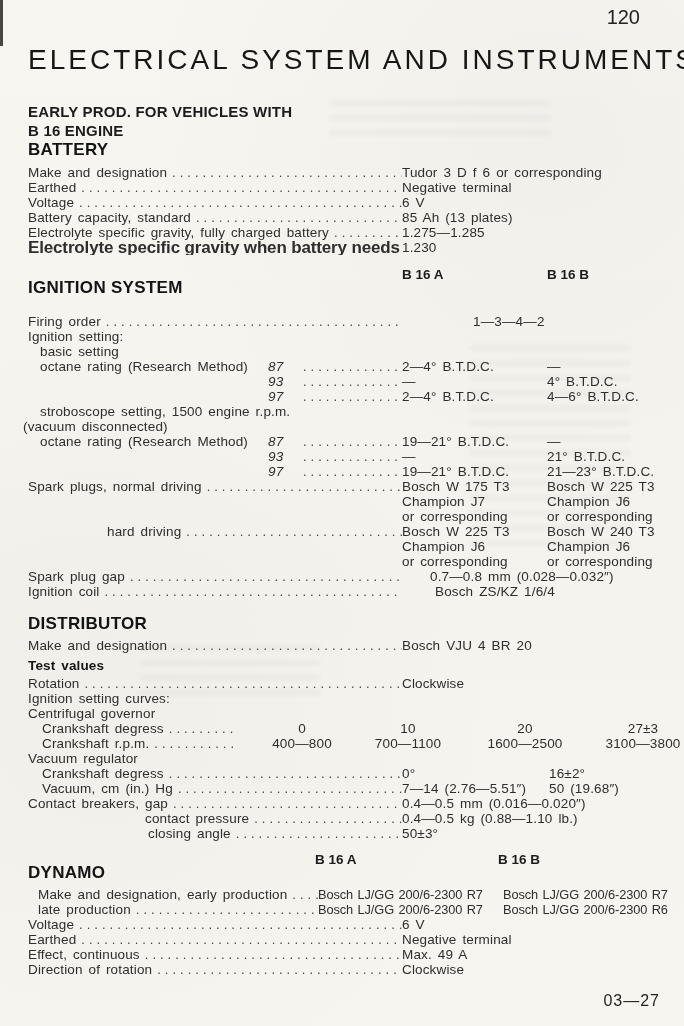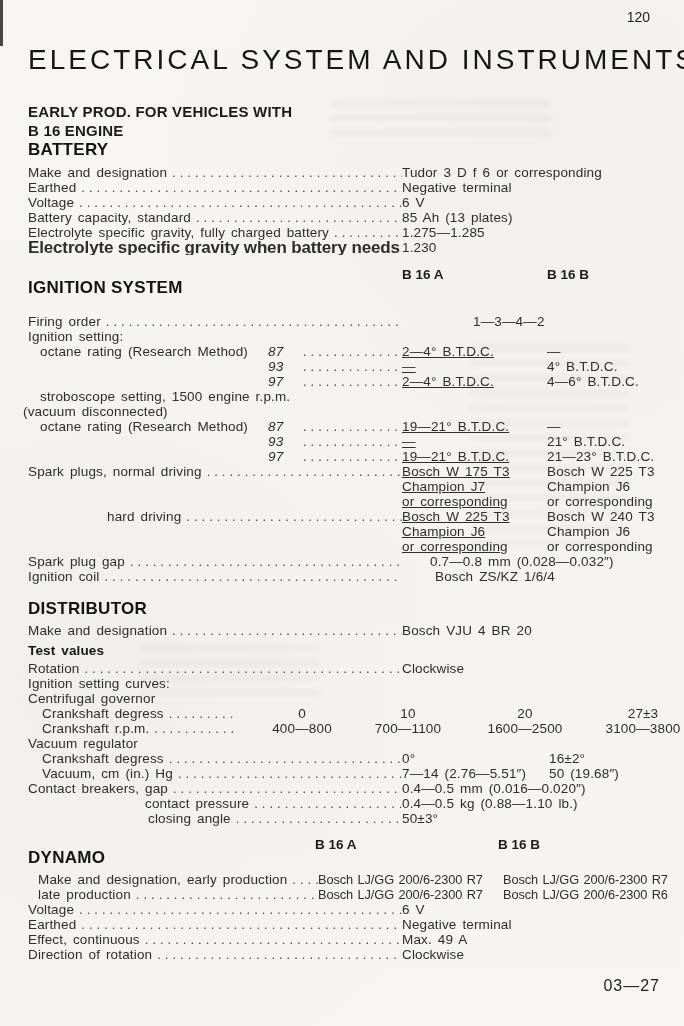--- a/index.html
+++ b/index.html
@@ -21,21 +21,21 @@
     box-sizing:border-box;
     padding:8px 22px 0 28px;
   }
   .edge-mark{position:absolute;left:0;top:0;width:3px;height:46px;background:#1b1b1b;opacity:.8;}
   .bleed{position:absolute;opacity:.045;filter:blur(2px);pointer-events:none;
     background:repeating-linear-gradient(180deg,#555 0 6px,transparent 6px 15px);}
   .bleed.b1{left:330px;top:100px;width:220px;height:45px;}
   .bleed.b2{left:470px;top:345px;width:160px;height:210px;}
   .bleed.b3{left:140px;top:645px;width:180px;height:60px;}
 
-  .pagenum{font-size:14px;text-align:right;margin-right:12px;height:18px;line-height:18px;color:#232323;}
+  .pagenum{font-size:20px;text-align:right;margin-right:22px;height:18px;line-height:18px;color:#232323;}
   .title{
     margin:18px 0 0 0;font-size:28px;line-height:32px;font-weight:500;
     text-align:center;letter-spacing:3px;white-space:nowrap;color:#161616;
   }
   .subtitle{margin-top:26px;font-weight:bold;font-size:15px;line-height:19px;color:#1c1c1c;letter-spacing:.2px;}
 
   h2.sec{margin:0;font-size:17px;line-height:20px;font-weight:bold;color:#141414;letter-spacing:.3px;}
   .headrow{position:relative;height:22px;}
   .headrow h2.sec{display:inline-block;line-height:22px;}
   .ch{position:absolute;bottom:17px;font-weight:bold;font-size:13.5px;color:#1c1c1c;}
@@ -44,21 +44,21 @@
   .rows{font-size:13.5px;line-height:15px;letter-spacing:.15px;word-spacing:2px;color:#2e2e2e;}
   .row{display:flex;height:15px;white-space:nowrap;}
   .grow{position:relative;height:15px;}
   .lead{flex:0 0 374px;display:flex;overflow:hidden;}
   .lbl{white-space:nowrap;text-align:right;}
   .tight{letter-spacing:-0.15px;word-spacing:0;font-size:17px;font-weight:bold;}
   .dots{flex:1 1 auto;overflow:hidden;white-space:nowrap;color:#454545;}
   .dots::after{content:"......................................................................................";letter-spacing:4px;padding-left:5px;font-size:13px;}
   .lblw{flex:0 0 228px;padding-left:12px;white-space:nowrap;}
   .num{flex:0 0 30px;font-style:italic;}
-  .v1{flex:0 0 145px;white-space:nowrap;text-decoration:underline;}
+  .v1{flex:0 0 145px;white-space:nowrap;}
   .v1w{flex:0 0 147px;white-space:nowrap;}
   .v2{flex:1;white-space:nowrap;}
   .valc{white-space:nowrap;}
   .off71{margin-left:71px}.off28{margin-left:28px}.off33{margin-left:33px}
   .i12{padding-left:12px}.i14{padding-left:14px}.i79{padding-left:79px}.i117{padding-left:117px}.i120{padding-left:120px}
   .in5{margin-left:-5px}
   .brow{font-weight:bold;color:#161616;}
   
   .glead{position:absolute;left:0;top:0;width:209px;display:flex;overflow:hidden;}
   .gc{position:absolute;top:0;width:110px;text-align:center;}
@@ -156,20 +156,23 @@
         <span class="lead">
             <span class="lbl">Firing order</span>
             <span class="dots"></span>
           </span>
         <span class="valc off71">1—3—4—2</span>
       </div>
       <div class="row">
         <span class="lbl">Ignition setting:</span>
       </div>
       <div class="row">
+        <span class="lbl i12">basic setting</span>
+      </div>
+      <div class="row">
         <span class="lead">
             <span class="lblw">octane rating (Research Method)</span>
             <span class="num">87</span>
             <span class="dots"></span>
           </span>
         <span class="v1">2—4° B.T.D.C.</span>
         <span class="v2">—</span>
       </div>
       <div class="row">
         <span class="lead">

